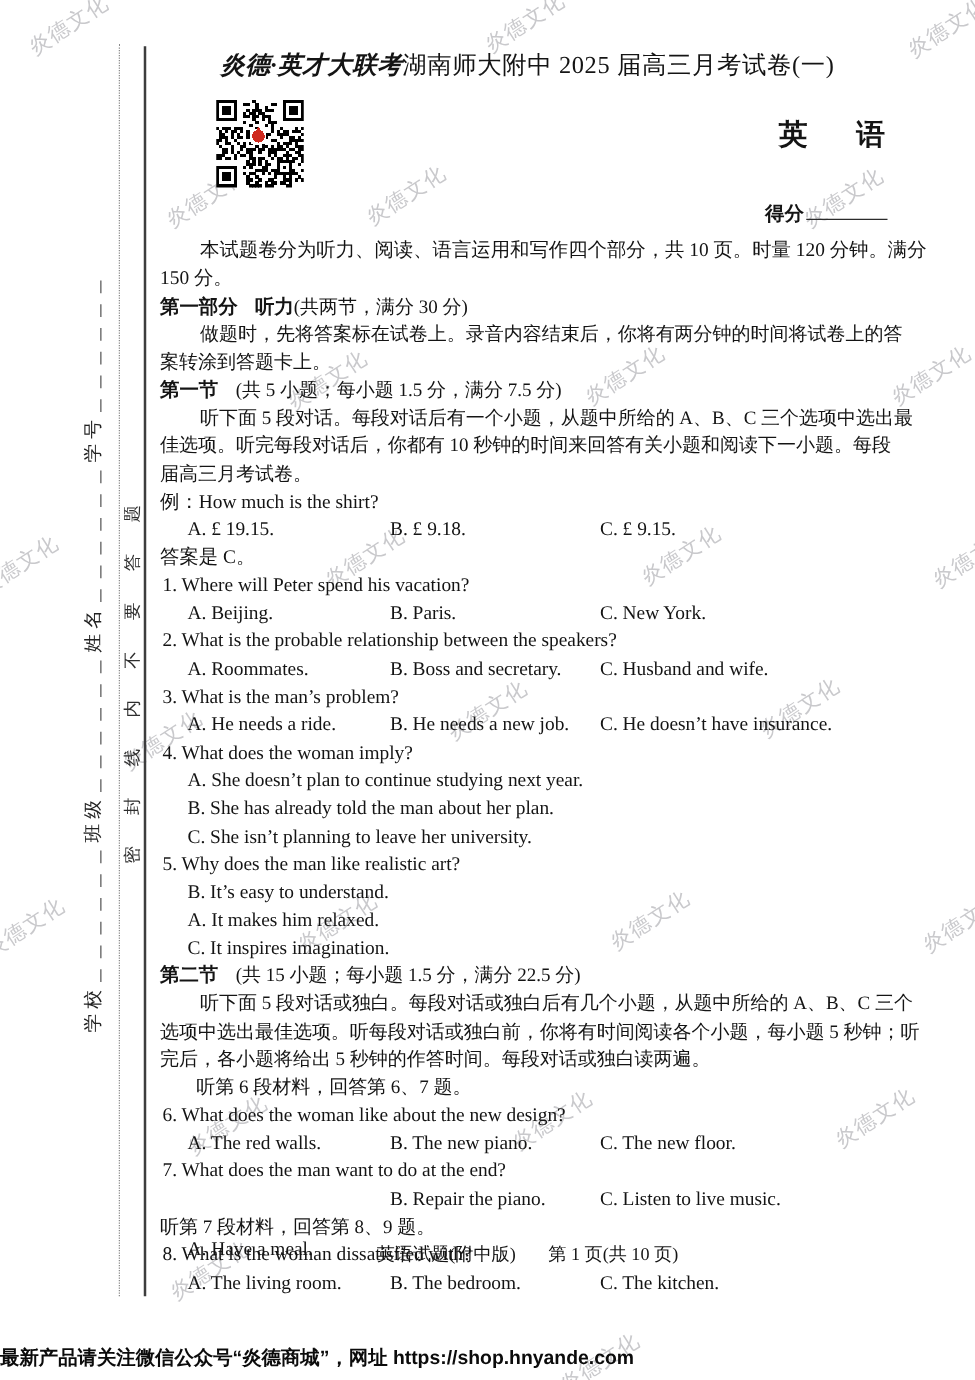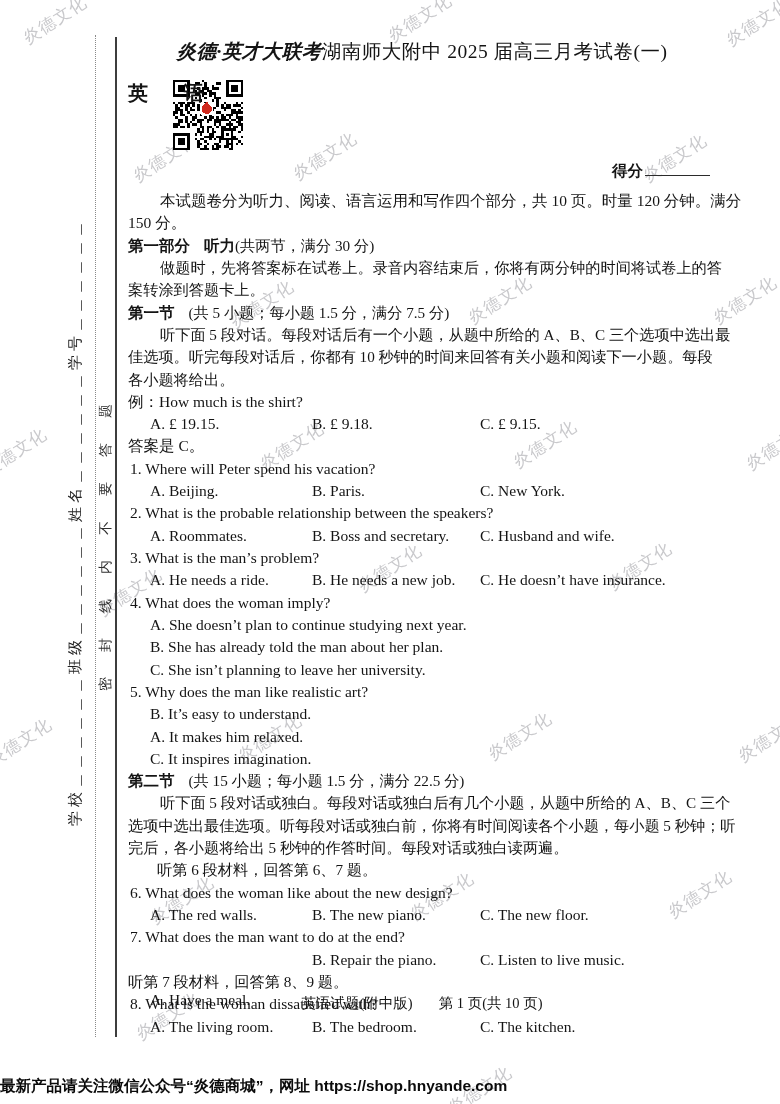--- a/index.html
+++ b/index.html
@@ -28,23 +28,23 @@
     font-size:15px;letter-spacing:4px;color:#222;
   }
   
   .title{
     position:absolute;left:128px;top:38px;width:588px;text-align:center;z-index:2;
     font-size:19.5px;letter-spacing:0.5px;white-space:nowrap;
   }
   .title .callig{font-weight:bold;font-style:italic;}
   .qr{position:absolute;left:173px;top:80px;width:70px;height:70px;z-index:2;}
   .subject{
-    position:absolute;left:128px;top:80px;width:588px;text-align:left;z-index:2;
+    position:absolute;left:128px;top:92px;width:588px;text-align:right;z-index:2;
     font-family:"Liberation Sans","DejaVu Sans",sans-serif;font-weight:bold;
-    font-size:20px;letter-spacing:8px;
+    font-size:23px;letter-spacing:8px;
   }
   .score{
     position:absolute;left:612px;top:160px;z-index:2;white-space:nowrap;
     font-family:"Liberation Sans","DejaVu Sans",sans-serif;font-weight:bold;font-size:15.5px;
   }
   .score .blank{display:inline-block;width:65px;height:15px;border-bottom:1.3px solid #2b2b2b;margin-left:2px;}
   
   .body-col{position:absolute;left:128px;top:190px;width:590px;z-index:2;}
   .line{position:relative;height:22.32px;line-height:22.32px;font-size:15.5px;white-space:nowrap;}
   .hei{font-family:"Liberation Sans","DejaVu Sans",sans-serif;font-weight:bold;}
@@ -386,21 +386,21 @@
 
   <div class="body-col" id="body-col">
       <div class="line" style="padding-left: 32px;">本试题卷分为听力、阅读、语言运用和写作四个部分，共 10 页。时量 120 分钟。满分</div>
       <div class="line" style="padding-left: 0px;">150 分。</div>
       <div class="line"><span class="hei">第一部分</span><span class="hei" style="margin-left: 14px;">听力</span><span class="kai">(共两节，满分 30 分)</span></div>
       <div class="line kai" style="padding-left: 32px;">做题时，先将答案标在试卷上。录音内容结束后，你将有两分钟的时间将试卷上的答</div>
       <div class="line kai" style="padding-left: 0px;">案转涂到答题卡上。</div>
       <div class="line"><span class="hei">第一节</span><span class="kai" style="margin-left: 14px;">(共 5 小题；每小题 1.5 分，满分 7.5 分)</span></div>
       <div class="line kai" style="padding-left: 32px;">听下面 5 段对话。每段对话后有一个小题，从题中所给的 A、B、C 三个选项中选出最</div>
       <div class="line kai" style="padding-left: 0px;">佳选项。听完每段对话后，你都有 10 秒钟的时间来回答有关小题和阅读下一小题。每段</div>
-      <div class="line kai" style="padding-left: 0px;">各小题将给出。</div>
+      <div class="line kai" style="padding-left: 0px;">届高三月考试卷。</div>
       <div class="line" style="padding-left: 0px;">例：How much is the shirt?</div>
       <div class="line">
         <span class="opt" style="left: 22px;">A. £ 19.15.</span>
         <span class="opt" style="left: 184px;">B. £ 9.18.</span>
         <span class="opt" style="left: 352px;">C. £ 9.15.</span>
       </div>
       <div class="line" style="padding-left: 0px;">答案是 C。</div>
       <div class="line" style="padding-left: 2px;">1. Where will Peter spend his vacation?</div>
       <div class="line">
         <span class="opt" style="left: 22px;">A. Beijing.</span>

